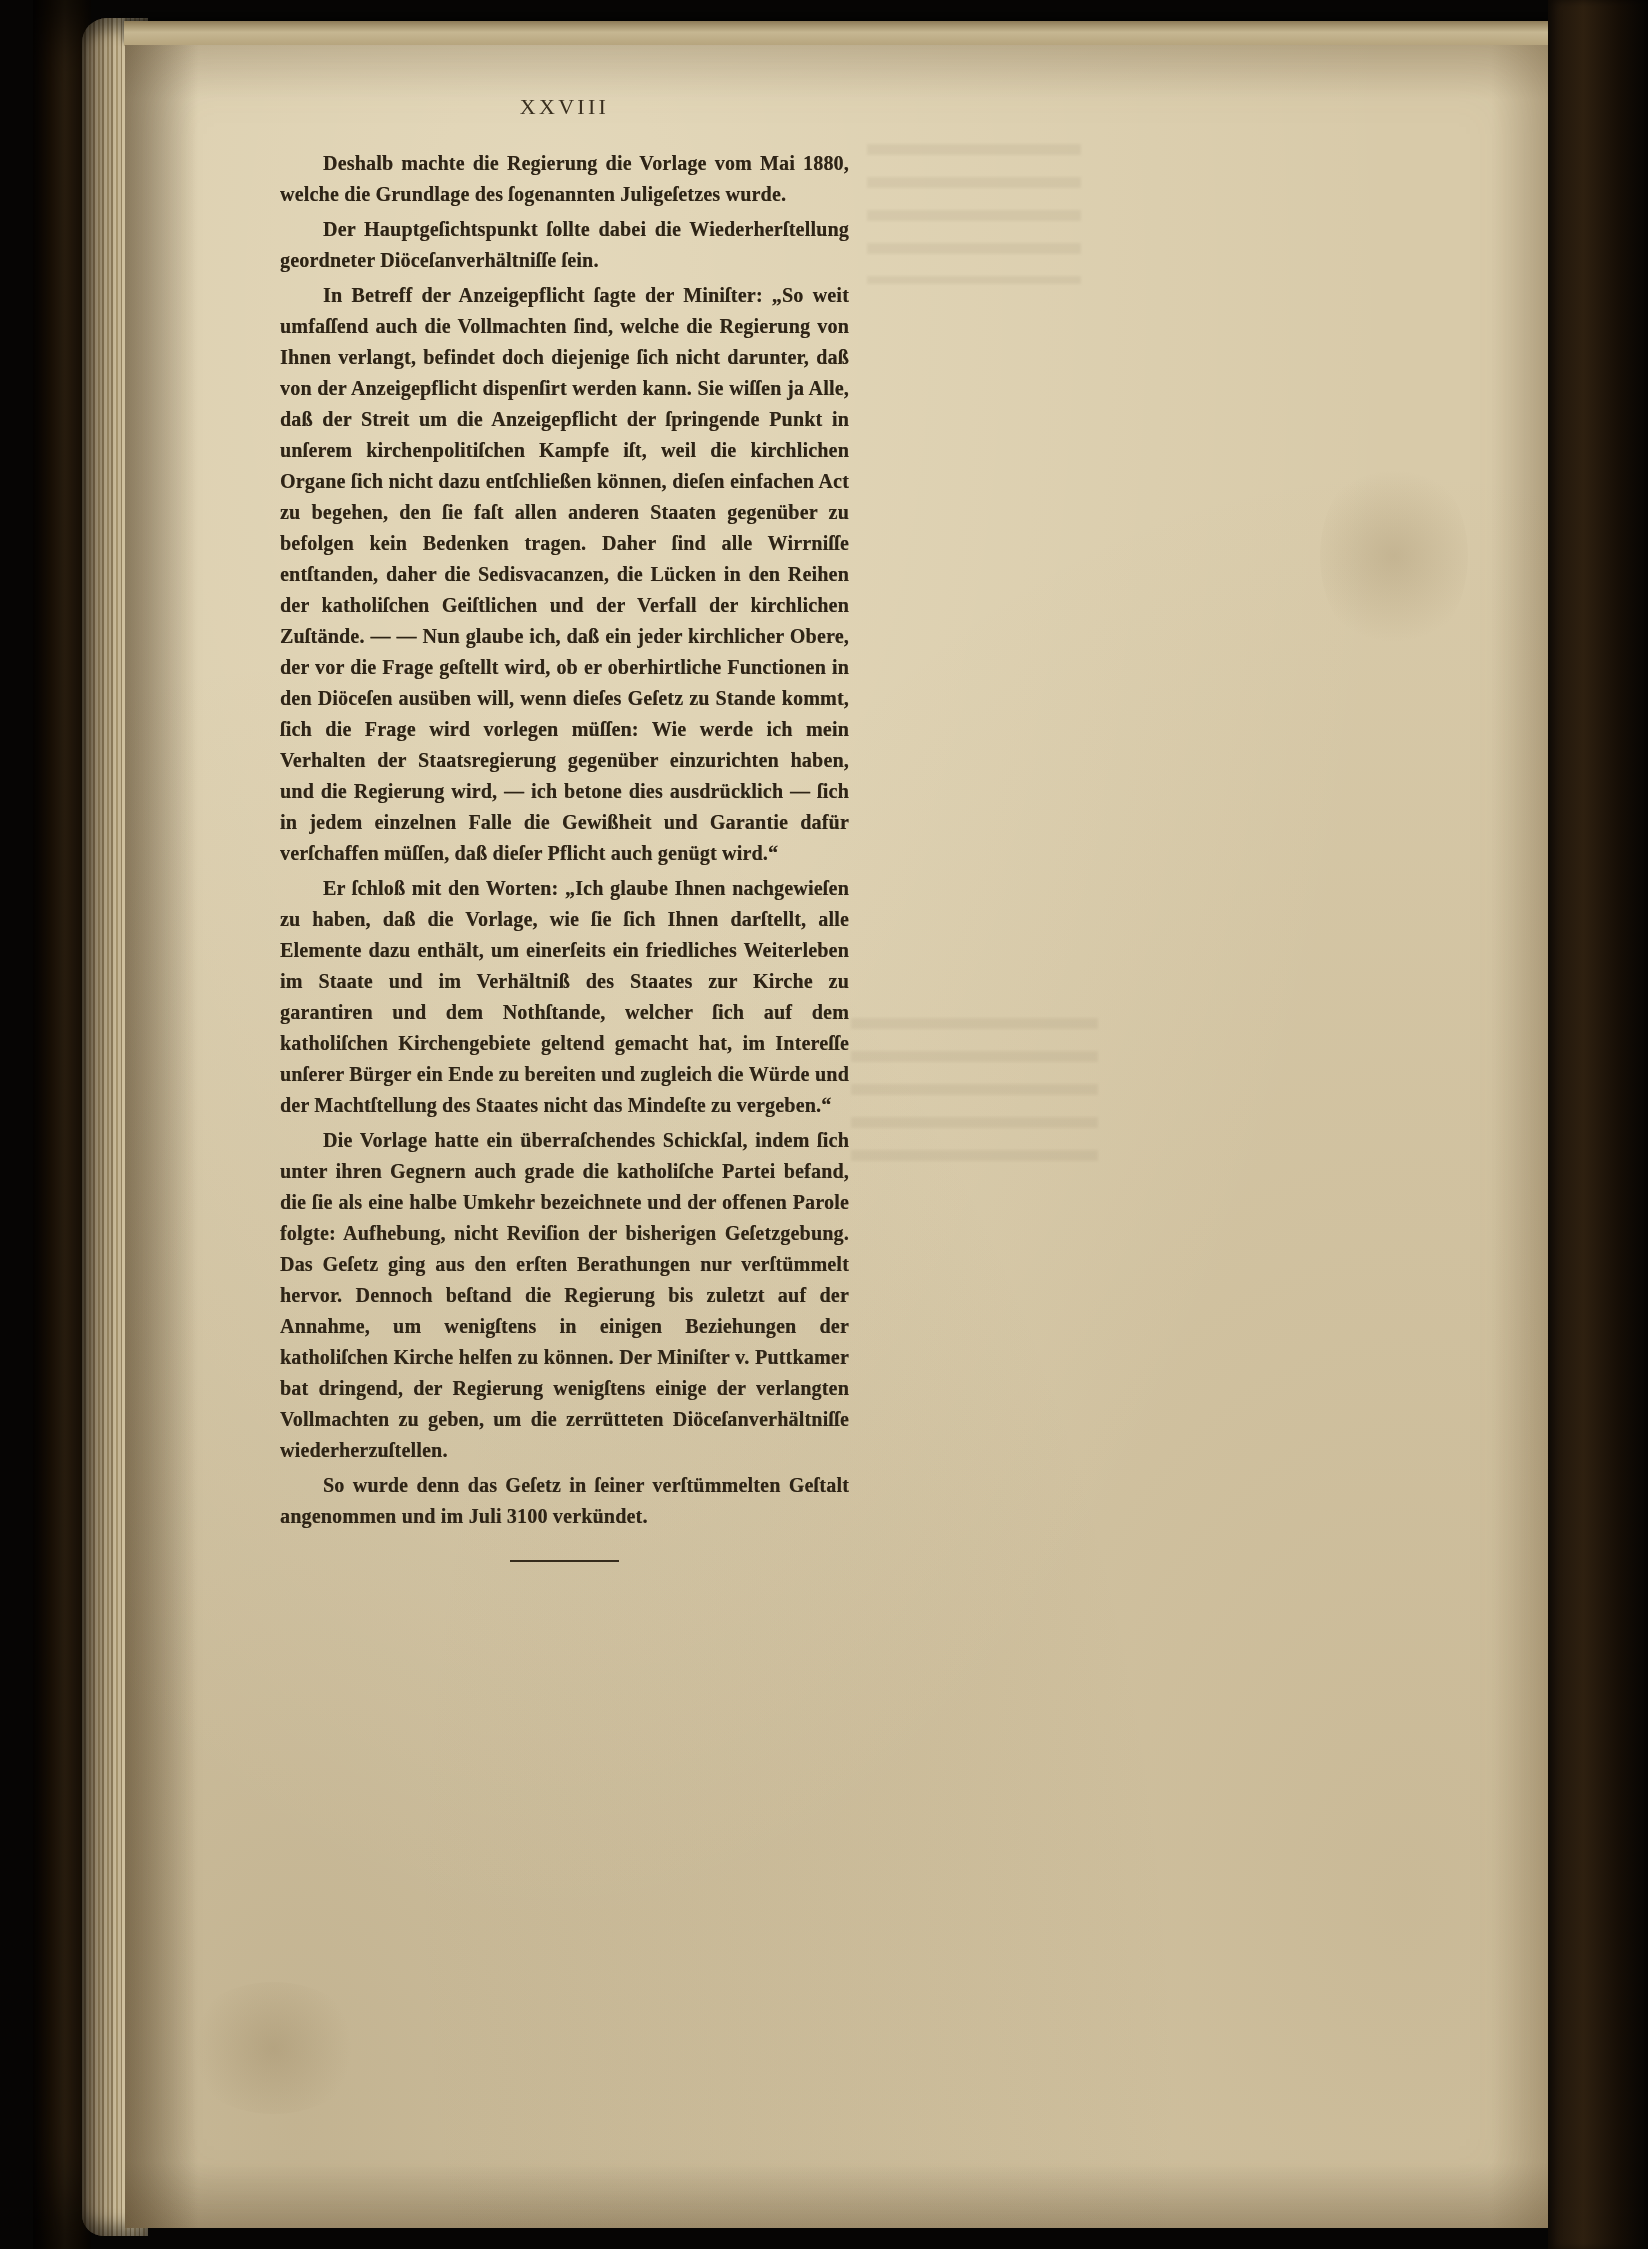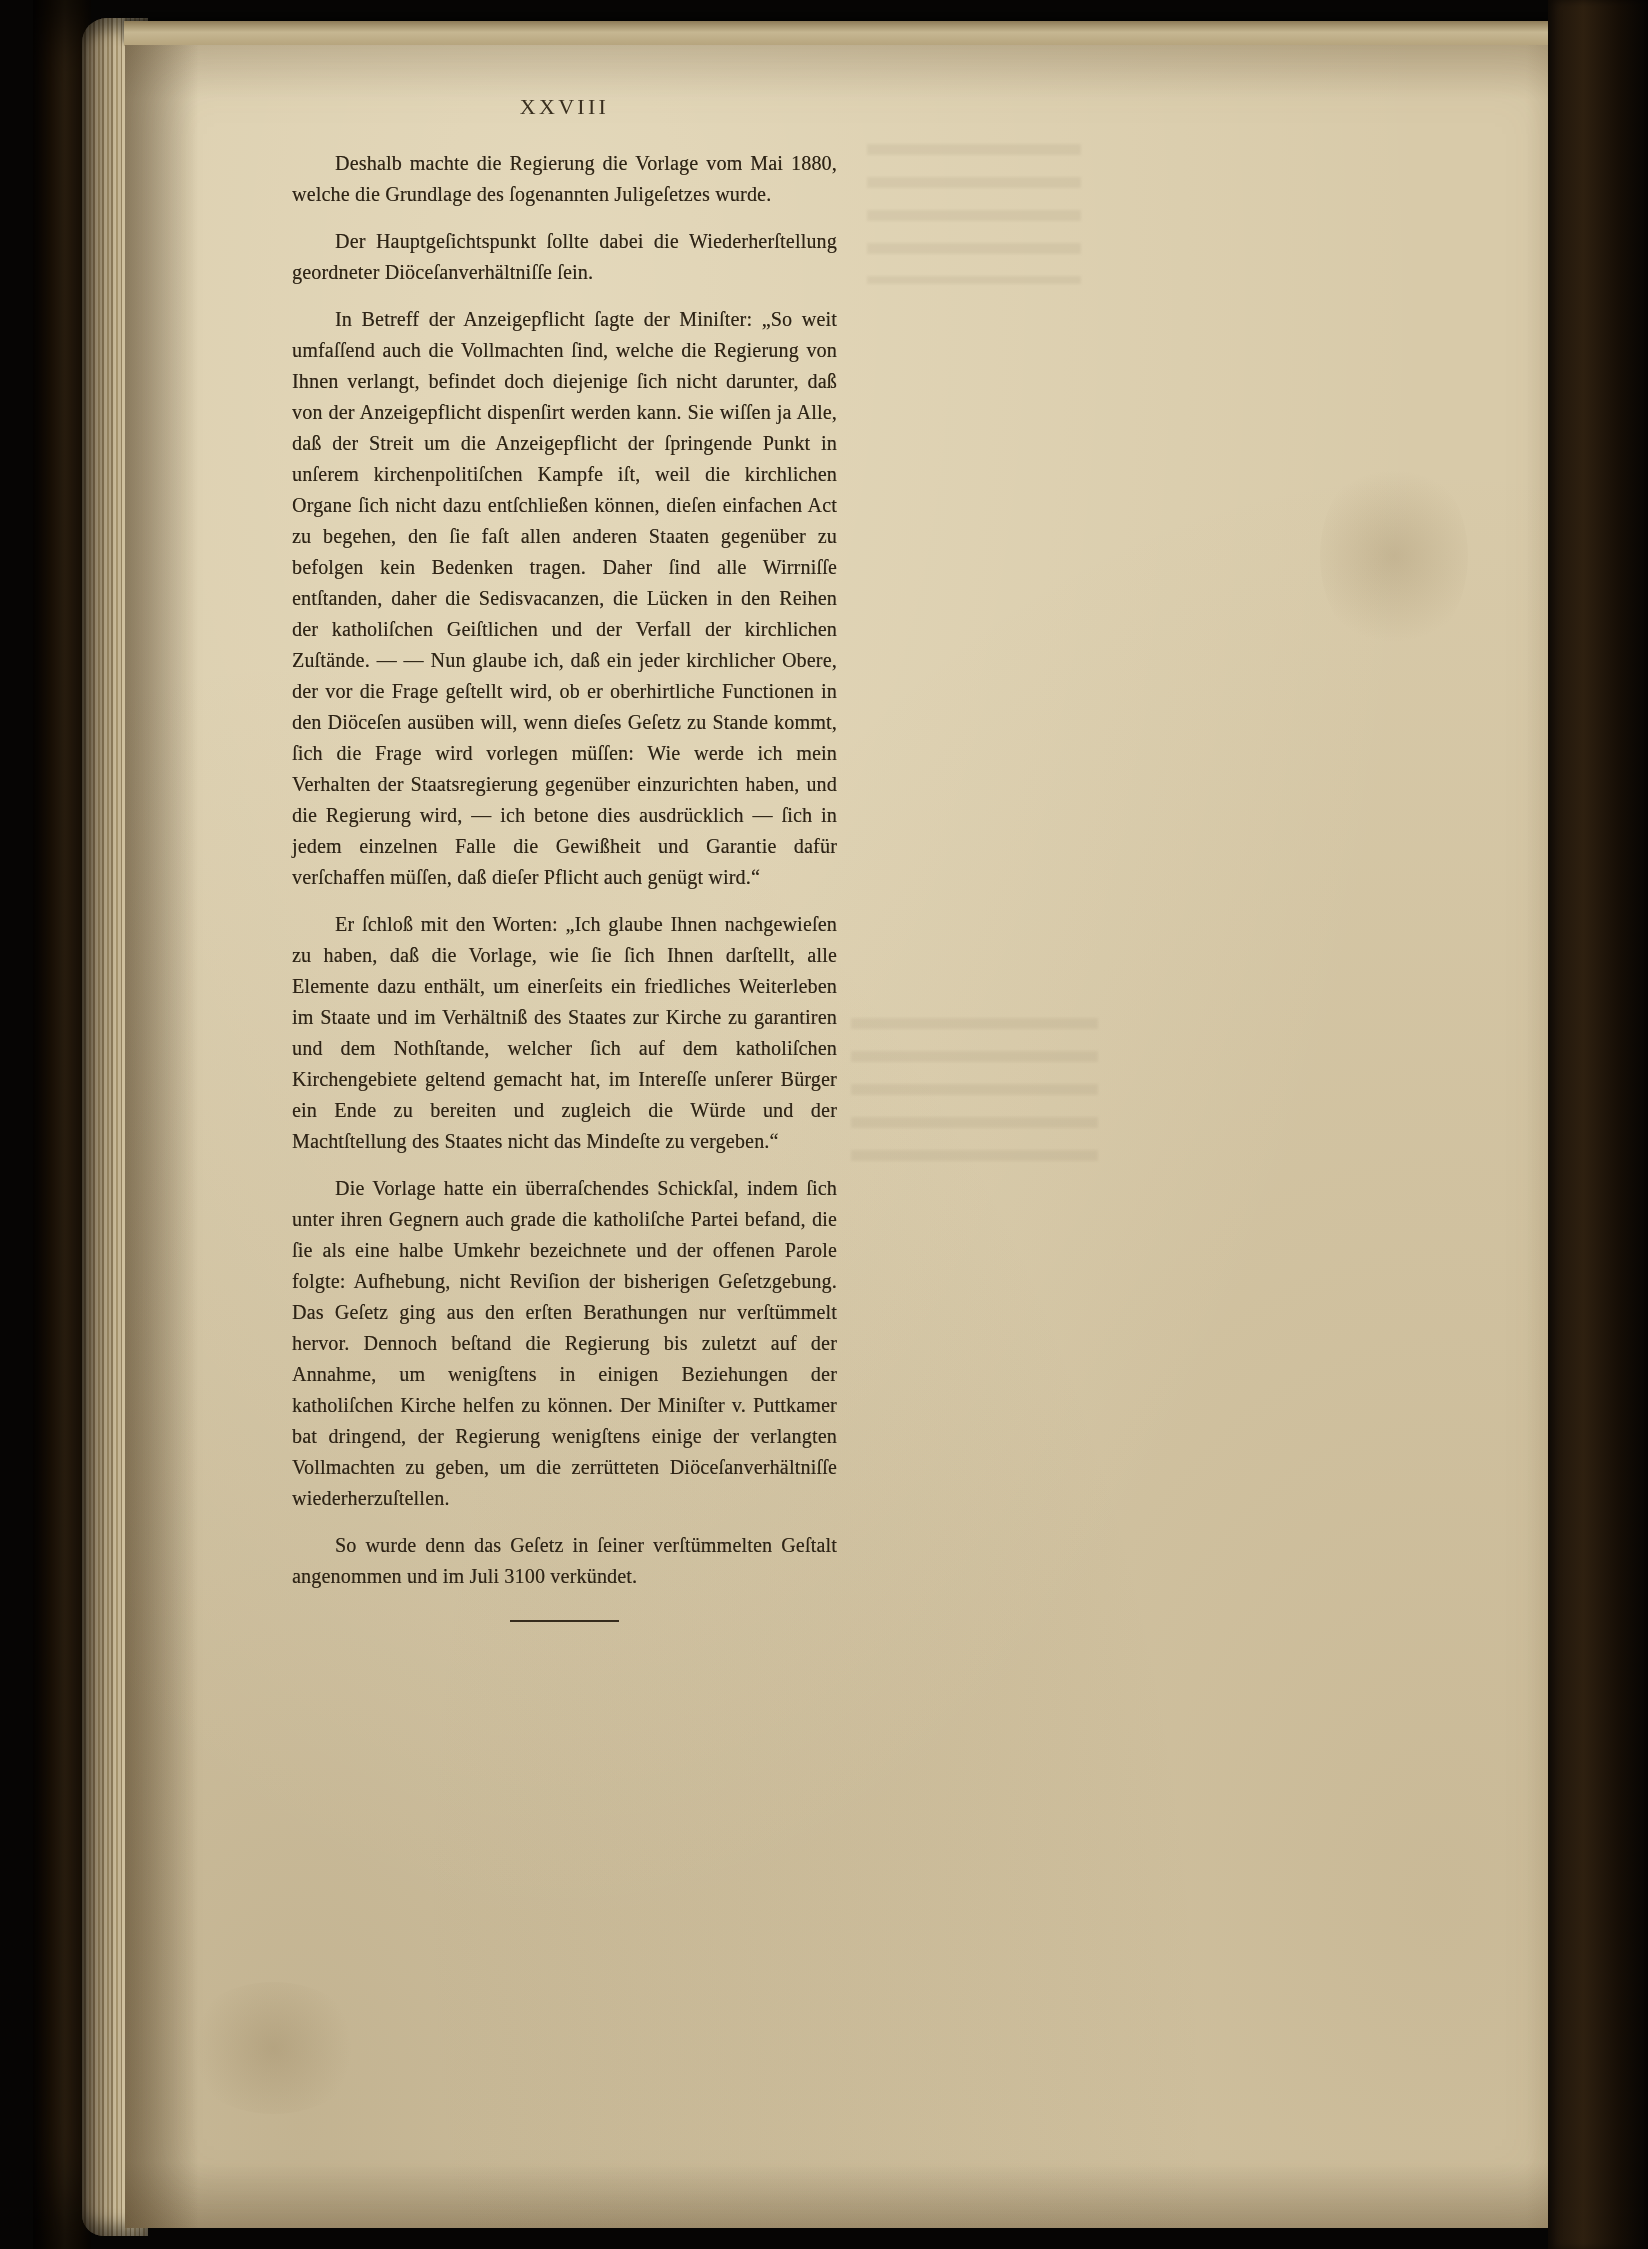--- a/index.html
+++ b/index.html
@@ -62,21 +62,20 @@
     background-color: #d8caa9;
     background-image:
       radial-gradient(ellipse at 30% 12%, rgba(255,249,228,0.30), transparent 60%),
       radial-gradient(ellipse at 90% 85%, rgba(124,98,56,0.16), transparent 55%),
       radial-gradient(ellipse at 12% 95%, rgba(110,88,50,0.20), transparent 50%),
       linear-gradient(90deg, rgba(92,72,42,0.30) 0%, rgba(92,72,42,0.0) 5%),
       linear-gradient(270deg, rgba(92,72,42,0.26) 0%, rgba(92,72,42,0.0) 4%),
       linear-gradient(180deg, rgba(92,72,42,0.22) 0%, rgba(92,72,42,0.0) 2.5%),
       linear-gradient(0deg, rgba(70,52,28,0.30) 0%, rgba(70,52,28,0.0) 3%);
     box-shadow: inset 0 0 74px rgba(120,96,58,0.25);
-    padding-left: 36px;
   }
   
   .gutter {
     position: absolute;
     left: 0;
     top: 0;
     width: 74px;
     height: 100%;
     background: linear-gradient(90deg, rgba(58,42,20,0.35), rgba(58,42,20,0.0));
   }
@@ -102,23 +101,23 @@
   }
   .page-number {
     text-align: center;
     font-size: 22px;
     font-weight: normal;
     letter-spacing: 3.3px;
     color: #392f1f;
     margin-bottom: 28px;
   }
   .para {
-    margin: 16px;
+    margin: 4px;
     font-size: 20px;
-    font-weight: 400;
+    font-weight: 700;
     line-height: 31px;
     text-align: justify;
     text-indent: 43px;
     letter-spacing: 0.2px;
     color: #2e2416;
     text-shadow: 0.2px 0 0 rgba(46,36,22,0.55);
   }
   .divider {
     width: 109px;
     border-top: 2.5px solid #352b1c;

